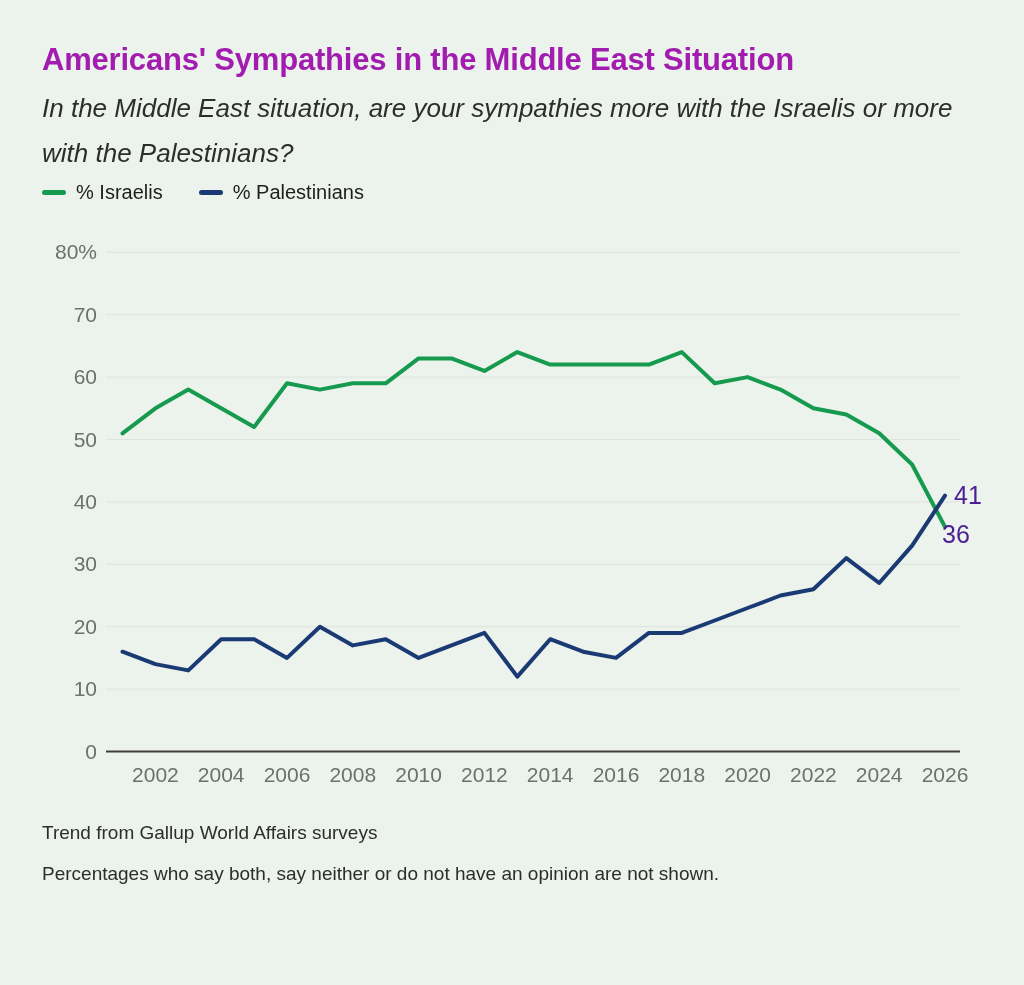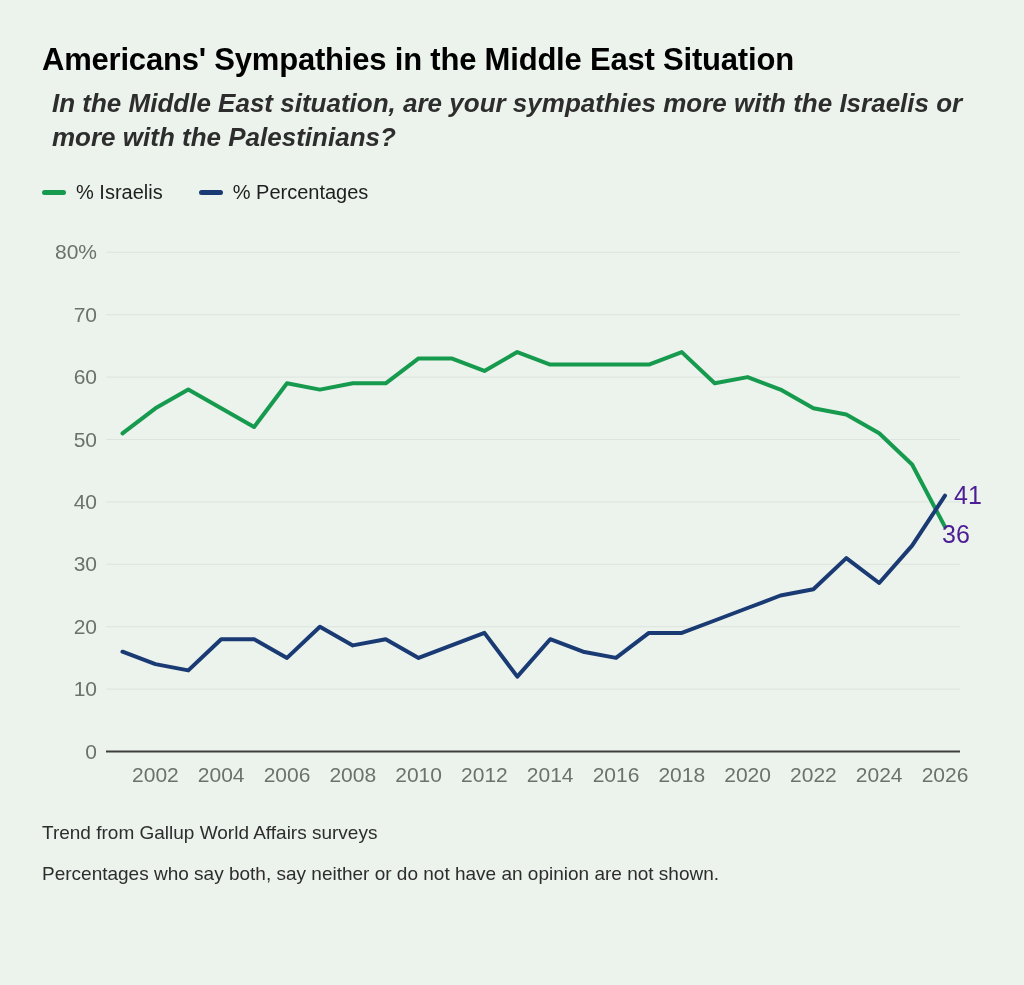--- a/index.html
+++ b/index.html
@@ -2,25 +2,25 @@
 <html><head>
 <meta charset="utf-8">
 <style>
   html,body{margin:0;padding:0;background:#ecf2ec;}
   .card{
     position:relative;width:1024px;height:985px;background:#ecf2ec;
     font-family:"Liberation Sans",sans-serif;overflow:hidden;
   }
   .title{
     position:absolute;left:42px;top:42px;margin:0;
-    font-size:31px;font-weight:700;color:#000000;letter-spacing:-0.2px;
+    font-size:31px;font-weight:700;color:#a21caf;letter-spacing:-0.2px;
   }
   .subtitle{
-    position:absolute;left:52px;top:86px;margin:0;max-width:920px;
-    font-size:26px;font-style:italic;color:#2d2d2d;line-height:34px;font-weight:700;
+    position:absolute;left:42px;top:86px;margin:0;max-width:920px;
+    font-size:26px;font-style:italic;color:#2d2d2d;line-height:45px;font-weight:400;
   }
   .legend{position:absolute;left:42px;top:181px;display:flex;gap:36px;align-items:flex-start;}
   .legend-item{display:flex;align-items:center;gap:10px;font-size:20px;color:#1e1e1e;}
   .swatch{display:inline-block;width:24px;height:5px;border-radius:3px;background:#999;}
   .chart-layer{position:absolute;left:0;top:0;width:1024px;height:985px;}
   .end-label{position:absolute;font-size:25px;color:#4c1d95;line-height:28px;}
   .end-label.pal{left:954px;top:481px;}
   .end-label.isr{left:942px;top:512px;margin-top:8px;}
   .note{position:absolute;left:42px;margin:0;font-size:19px;color:#2d2d2d;}
   .note.source{top:822px;}
@@ -40,21 +40,21 @@
 
   <p class="subtitle">In the Middle East situation, are your sympathies more with the Israelis or more with the Palestinians?</p>
 
   <div class="legend">
     <div class="legend-item">
       <span class="swatch" style="background-color: rgb(22, 154, 78);"></span>
       <span>% Israelis</span>
     </div>
     <div class="legend-item">
       <span class="swatch" style="background-color: rgb(26, 58, 116);"></span>
-      <span>% Percentages</span>
+      <span>% Palestinians</span>
     </div>
   </div>
 
   <svg id="chart-svg" class="chart-layer" width="1024" height="985" viewBox="0 0 1024 985">
       <line x1="106" y1="751.5" x2="960" y2="751.5" stroke="#3f3f3f" stroke-width="2"></line>
       <text x="97" y="758.5" text-anchor="end" fill="#6b716b" font-size="21" font-family="&quot;Liberation Sans&quot;,sans-serif">0</text>
       <line x1="106" y1="689.1" x2="960" y2="689.1" stroke="#dde4dd" stroke-width="1"></line>
       <text x="97" y="696.1" text-anchor="end" fill="#6b716b" font-size="21" font-family="&quot;Liberation Sans&quot;,sans-serif">10</text>
       <line x1="106" y1="626.7" x2="960" y2="626.7" stroke="#dde4dd" stroke-width="1"></line>
       <text x="97" y="633.7" text-anchor="end" fill="#6b716b" font-size="21" font-family="&quot;Liberation Sans&quot;,sans-serif">20</text>

